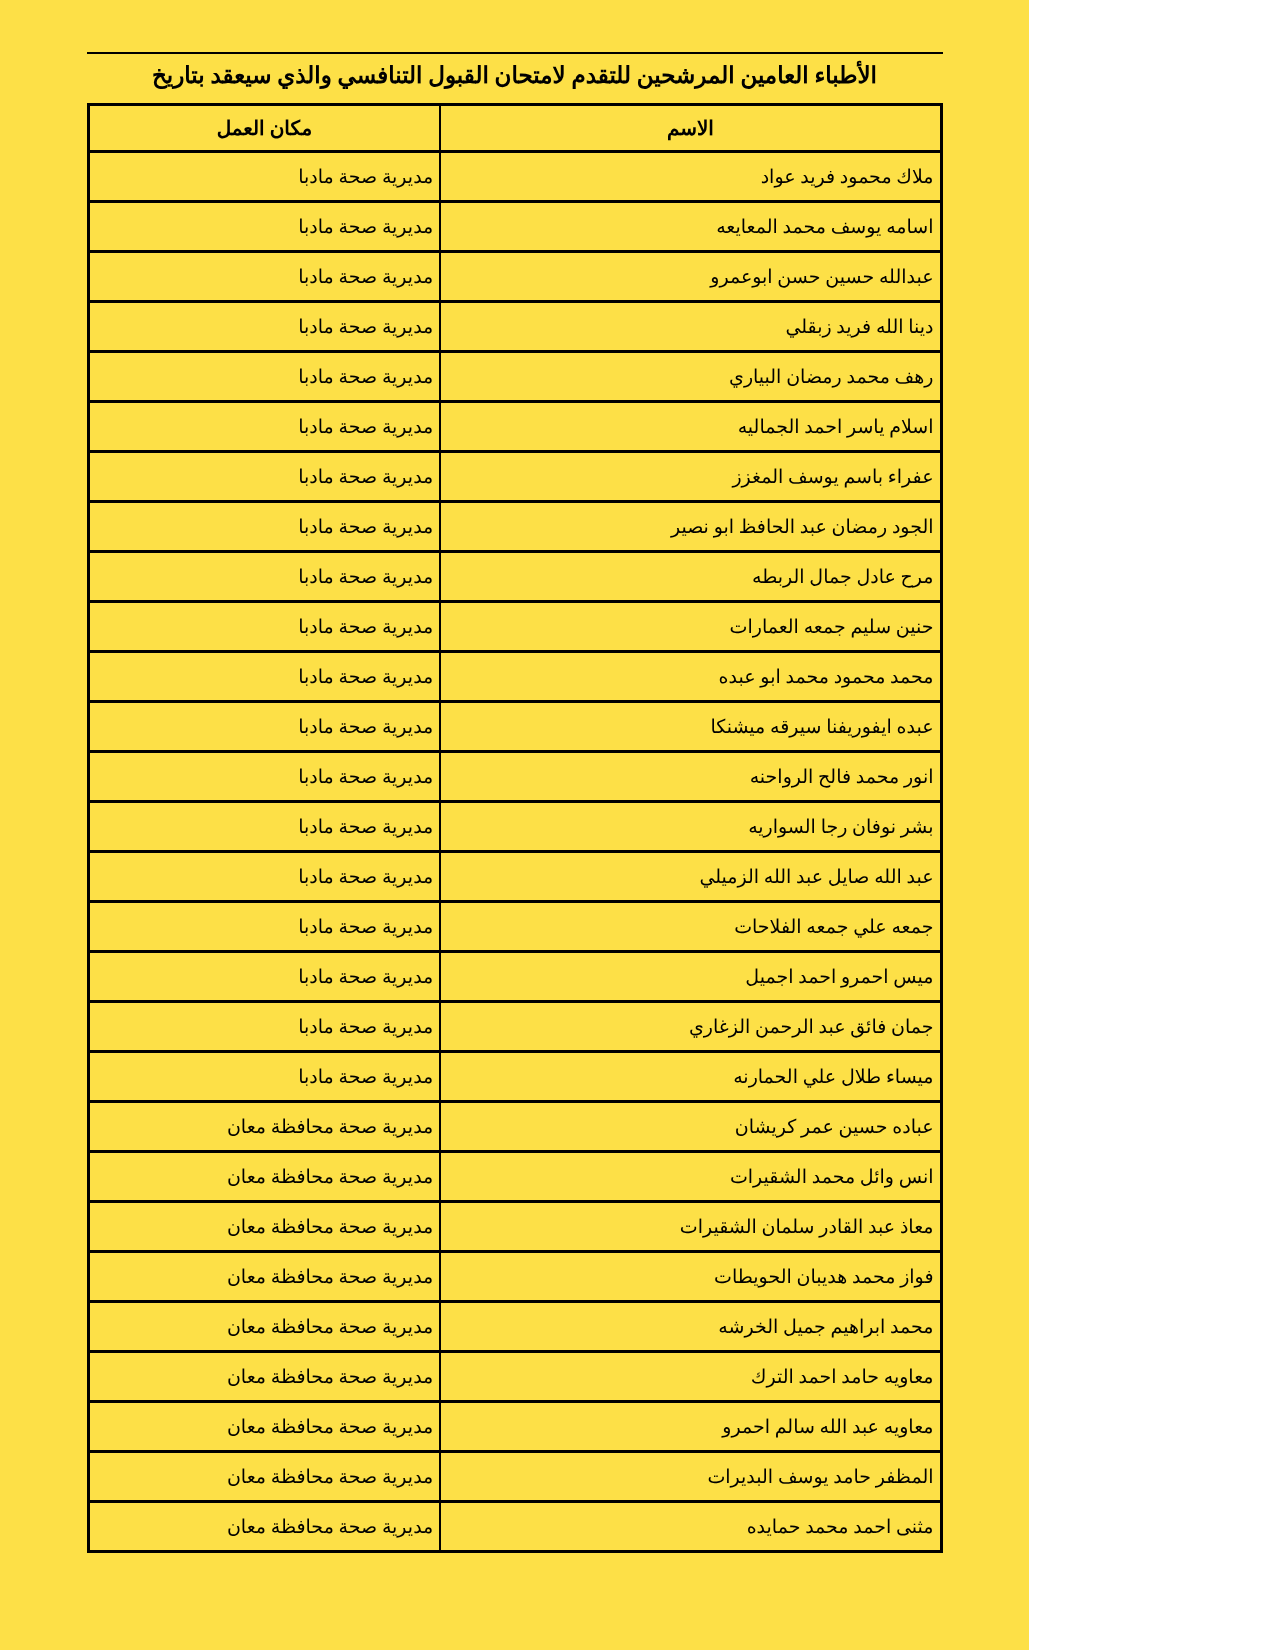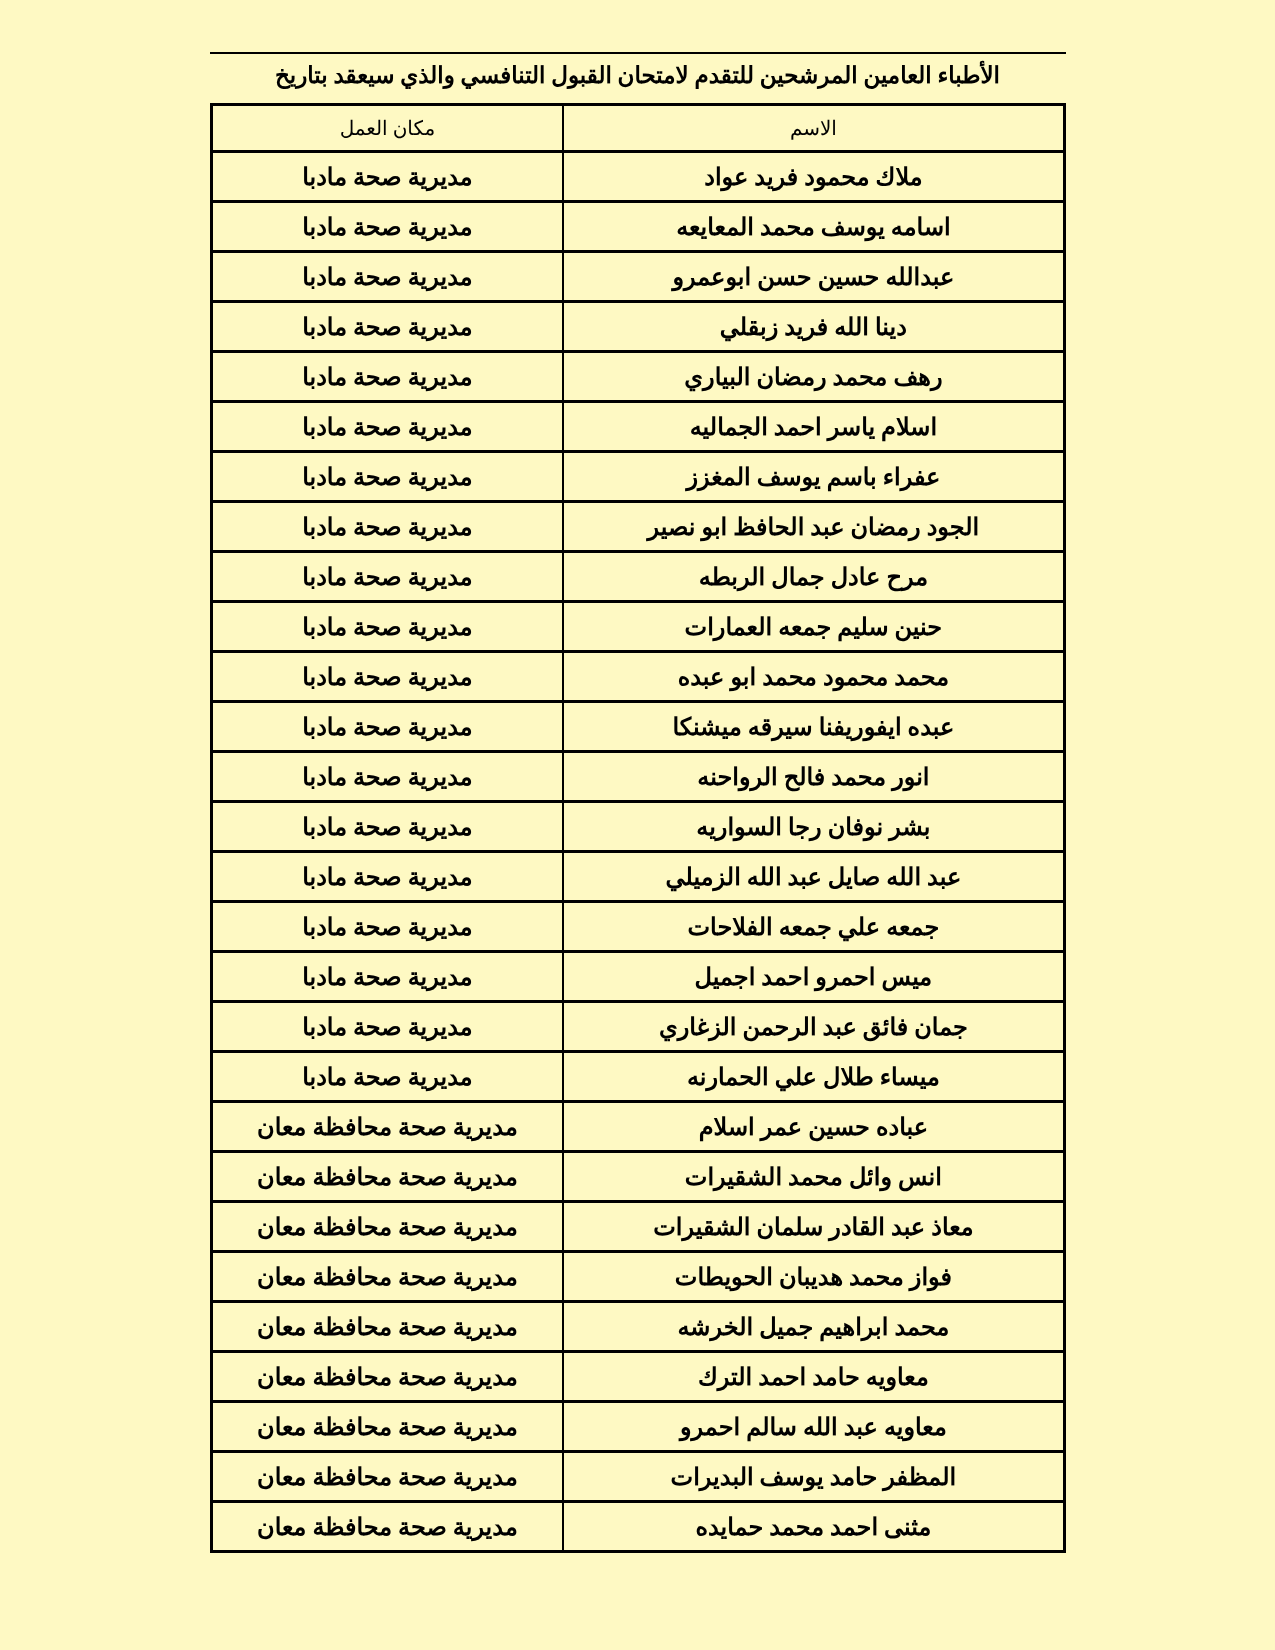--- a/index.html
+++ b/index.html
@@ -4,23 +4,23 @@
 <style>
   html, body {
     margin: 0;
     padding: 0;
     background: #ffffff;
     font-family: "Liberation Serif", serif;
     color: #000000;
   }
   .page {
     position: relative;
-    width: 1275px;
+    width: 1029px;
     height: 1650px;
-    background: #fef9c3;
+    background: #fde047;
     overflow: hidden;
   }
   .content {
     width: 856px;
     margin: 0 auto;
     direction: rtl;
   }
   .top-rule {
     height: 0;
     border-top: 2px solid #000000;
@@ -50,27 +50,28 @@
     border-bottom-width: 3px;
     text-align: center;
     vertical-align: middle;
     padding: 0 6px;
     overflow: hidden;
     white-space: nowrap;
   }
   table.candidates th {
     height: 44px;
     font-size: 20px;
-    font-weight: normal;
+    font-weight: bold;
     margin-left: 40px;
   }
   table.candidates td {
     height: 47px;
-    font-size: 24px;
-    font-weight: bold;
+    font-size: 19px;
+    font-weight: normal;
+    text-align: right;
   }
   col.col-name { width: 58.7%; }
   col.col-workplace { width: 41.3%; }
 </style>
 </head>
 <body>
 
 <div class="page">
   <div class="content" dir="rtl">
 
@@ -163,21 +164,21 @@
         </tr>
           <tr>
           <td>جمان فائق عبد الرحمن الزغاري</td>
           <td>مديرية صحة مادبا</td>
         </tr>
           <tr>
           <td>ميساء طلال علي الحمارنه</td>
           <td>مديرية صحة مادبا</td>
         </tr>
           <tr>
-          <td>عباده حسين عمر اسلام</td>
+          <td>عباده حسين عمر كريشان</td>
           <td>مديرية صحة محافظة معان</td>
         </tr>
           <tr>
           <td>انس وائل محمد الشقيرات</td>
           <td>مديرية صحة محافظة معان</td>
         </tr>
           <tr>
           <td>معاذ عبد القادر سلمان الشقيرات</td>
           <td>مديرية صحة محافظة معان</td>
         </tr>

